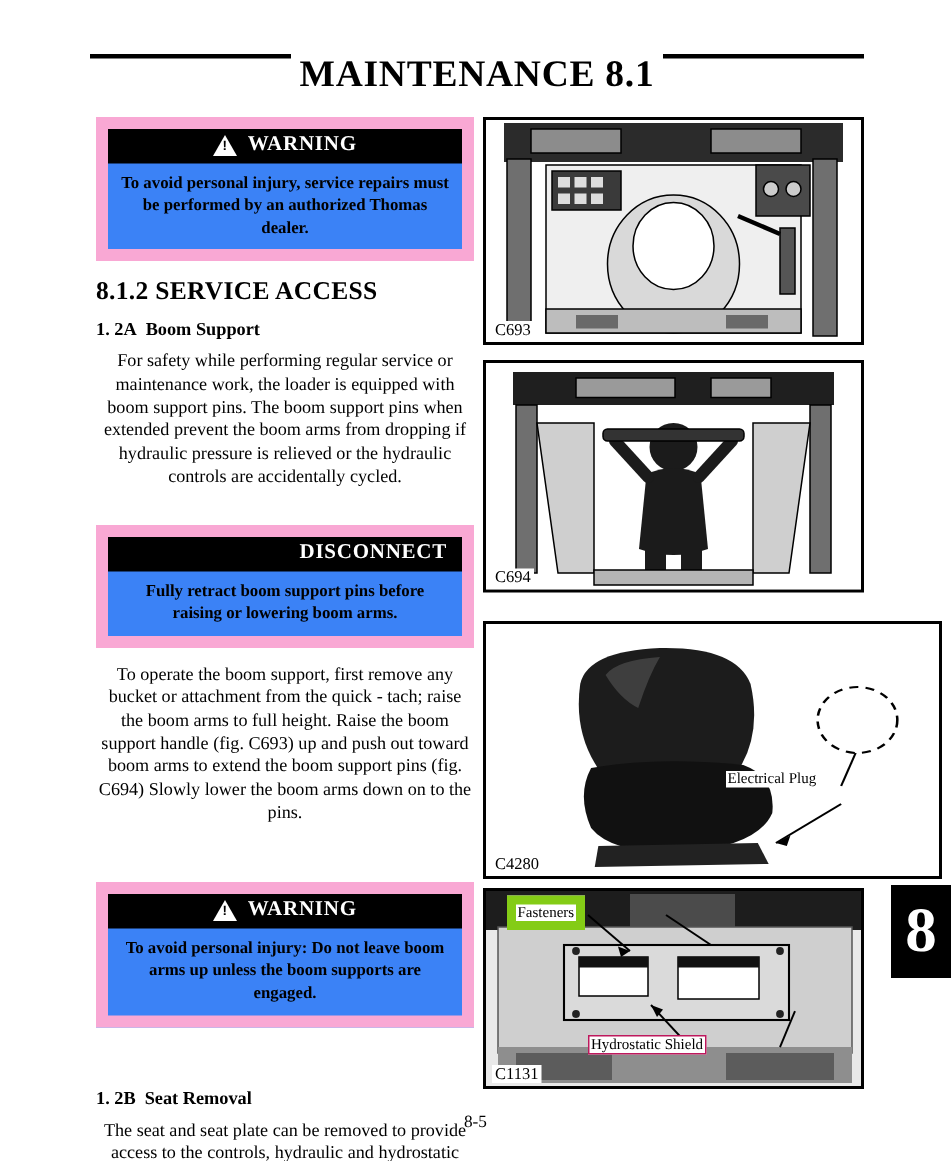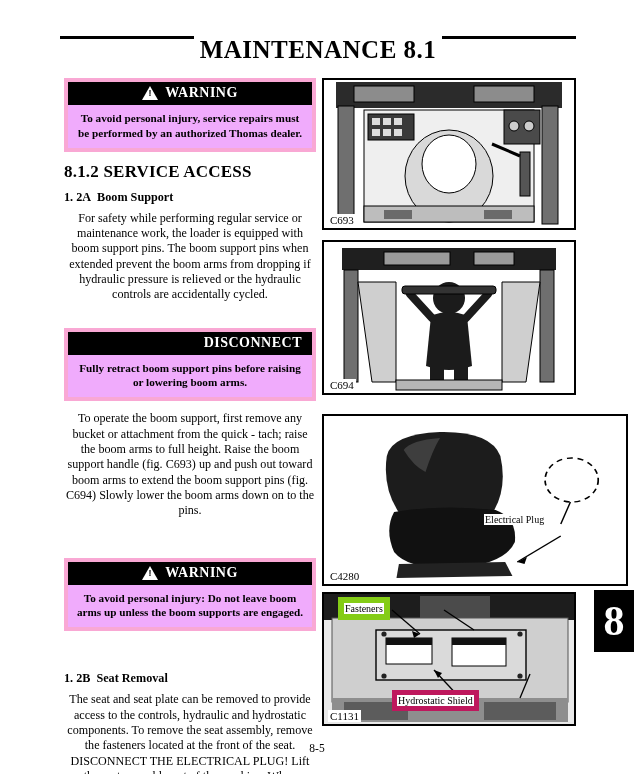--- a/index.html
+++ b/index.html
@@ -42,23 +42,23 @@
 
   
   .left-col {
     position: absolute;
     left: 64px; top: 78px;
     width: 252px;
   }
 
   
   .noticebox {
-    border: 4px solid #f9a8d4;
+    border: 8px solid #f9a8d4;
     margin-bottom: 10px;
-    background: #f0abfc;
+    background: #3b82f6;
   }
   .noticebox .bar {
     background: #000;
     color: #fff;
     text-align: center;
     font-weight: bold;
     font-size: 14px;
     letter-spacing: 0.5px;
     padding: 3px 0 4px 0;
     position: relative;
@@ -355,20 +355,20 @@
 
       <path d="M68 16 L96 40" stroke="#000" stroke-width="1.3" fill="none"></path>
       <polygon points="96,40 88,37 90,44" fill="#000"></polygon>
       <path d="M120 16 L150 36" stroke="#000" stroke-width="1.3" fill="none"></path>
 
       <path d="M136 104 L110 76" stroke="#000" stroke-width="1.3" fill="none"></path>
       <polygon points="110,76 118,79 114,84" fill="#000"></polygon>
       <path d="M196 104 L206 80" stroke="#000" stroke-width="1.3" fill="none"></path>
     </svg>
     <div class="label-plain" style="left:14px; top:3px; background:#fff; border:6px solid #84cc16;">Fasteners</div>
-    <div class="label-plain" style="left:68px; top:96px; background:#fff; border:5px solid #be185d;">Hydrostatic Shield</div>
+    <div class="label-plain" style="left:68px; top:96px; background:#fff; border:1px solid #be185d;">Hydrostatic Shield</div>
     <div class="caption">C1131</div>
   </div>
 
   <div class="page-tab">8</div>
   <div class="footer-page">8-5</div>
 
 </div>
 
 </body></html>

